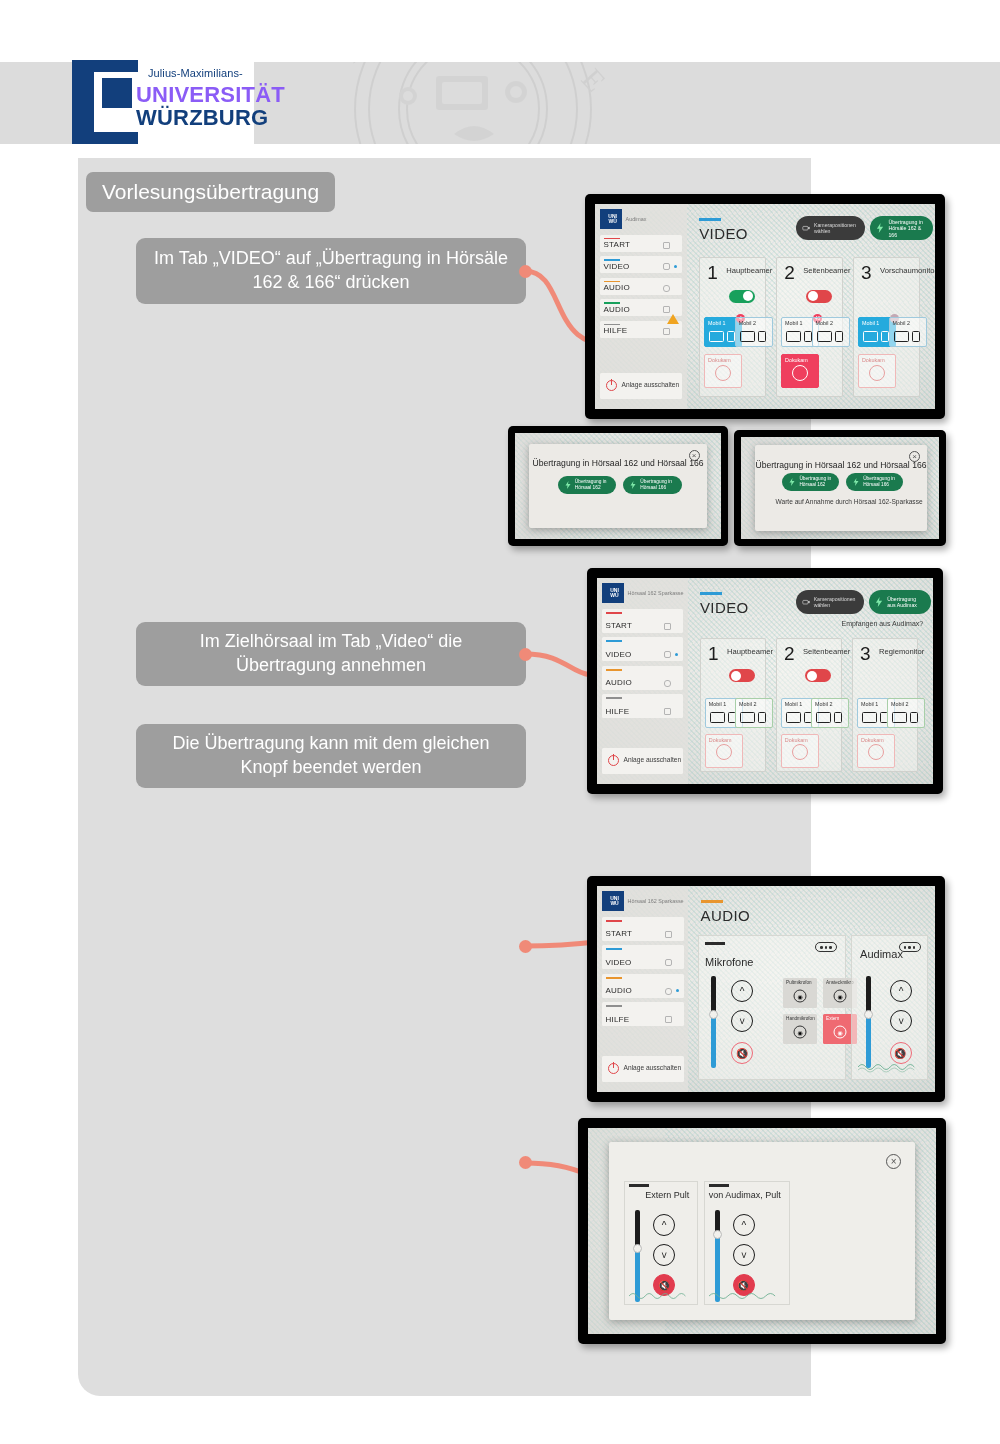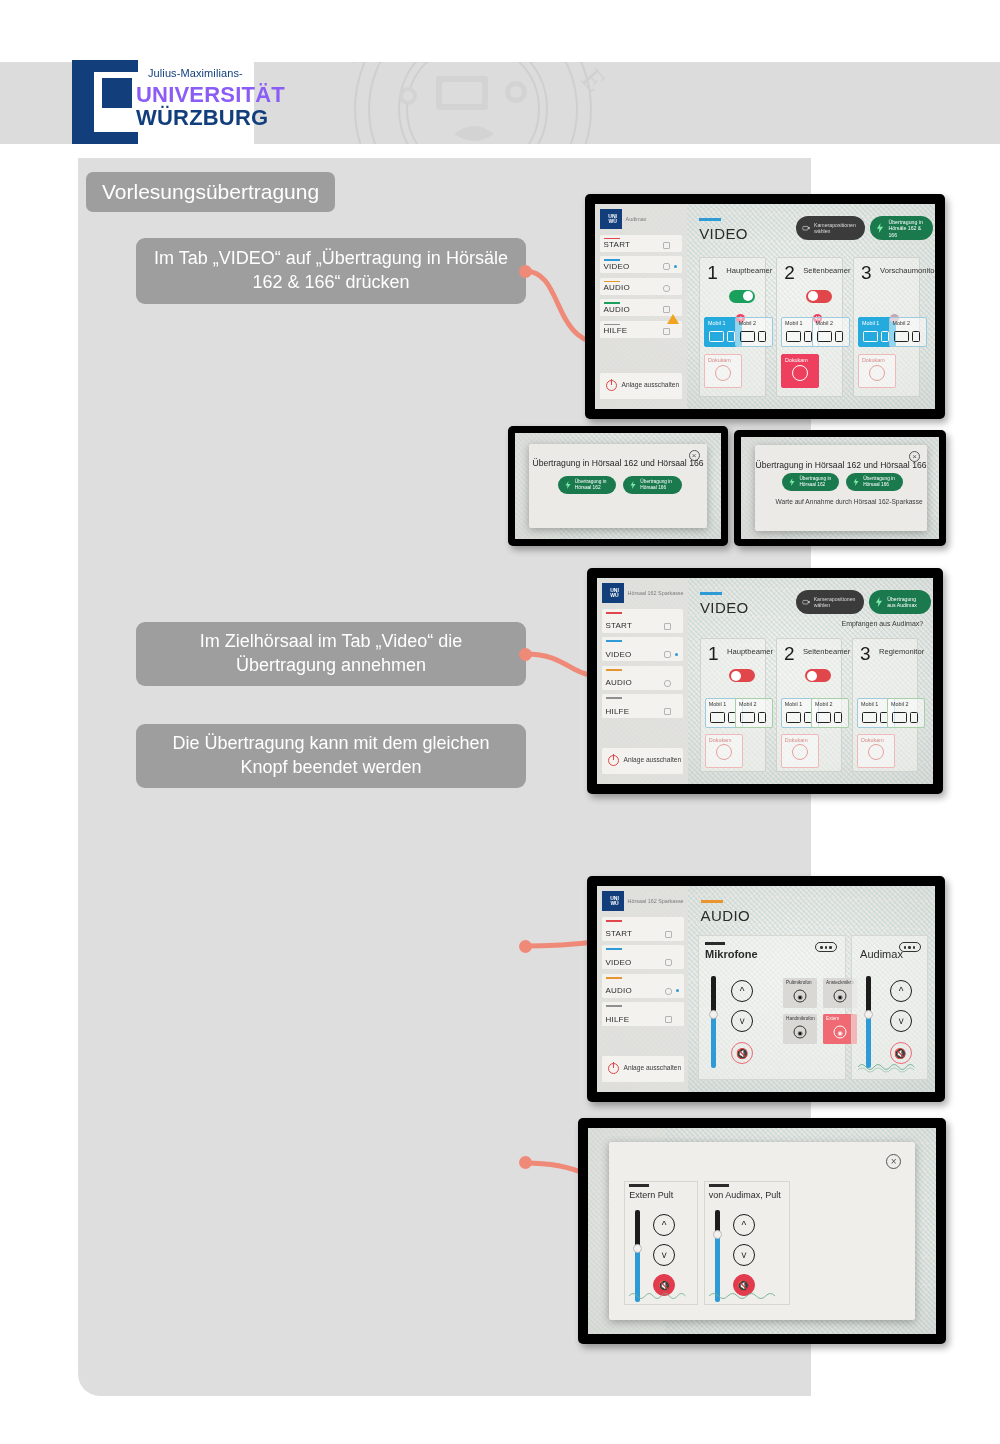--- a/index.html
+++ b/index.html
@@ -640,21 +640,21 @@
             <span class="t">Anlage ausschalten</span>
           </div>
         </div>
 
         <div class="tp-main">
           <div class="tp-tabmark orange"></div>
           <div class="tp-heading">AUDIO</div>
 
           <div class="apanel" style="left:4%;top:24%;width:60%;height:70%;">
             <span class="a-mark" style="left:6px;top:6px;"></span>
-            <span class="a-lbl" style="left:6px;top:12px;font-weight:bold;">Mikrofone</span>
+            <span class="a-lbl" style="left:6px;top:20px;">Mikrofone</span>
             <span class="slider-track" style="left:12px;top:40px;height:92px;"></span>
             <span class="slider-knob" style="left:10px;top:74px;"></span>
             <span class="circ" style="left:32px;top:44px;">^</span>
             <span class="circ" style="left:32px;top:74px;">˅</span>
             <span class="circ mute" style="left:32px;top:106px;">🔇</span>
             <div class="micbtn" style="left:84px;top:42px;">
               <span class="lb">Pultmikrofon</span>
               <span class="c">◉</span>
             </div>
             <div class="micbtn" style="left:124px;top:42px;">
@@ -702,21 +702,21 @@
     <div class="frame" style="left:500px;top:960px;width:368px;height:226px;">
       <div class="screen">
         <div class="moire"></div>
         <div class="tp-side" style="width:22%;opacity:.5"></div>
 
         <div class="modal" style="left:6%;top:7%;width:88%;height:86%;background:#efeeea;">
           <span class="close" style="right:14px;top:12px;width:15px;height:15px;font-size:10px;">×</span>
 
           <div class="apanel" style="left:5%;top:22%;width:24%;height:70%;background:transparent;">
             <span class="a-mark" style="left:4px;top:2px;"></span>
-            <span class="a-lbl" style="left:4px;top:8px;font-size:9px;">Extern Pult</span>
+            <span class="a-lbl" style="left:20px;top:8px;font-size:9px;">Extern Pult</span>
             <span class="slider-track" style="left:10px;top:28px;height:92px;"></span>
             <span class="slider-knob" style="left:8px;top:62px;"></span>
             <span class="circ" style="left:28px;top:32px;">^</span>
             <span class="circ" style="left:28px;top:62px;">˅</span>
             <span class="circ mutefill" style="left:28px;top:92px;">🔇</span>
             <svg class="wave" style="left:4px;bottom:2px;width:94%;" viewBox="0 0 100 12" preserveAspectRatio="none">
               <path d="M0 6 q6 -5 12 0 t12 0 t12 0 t12 0 t12 0 t12 0 t12 0" stroke="#6fb093" fill="none" stroke-width="1"></path>
             </svg>
           </div>
 

